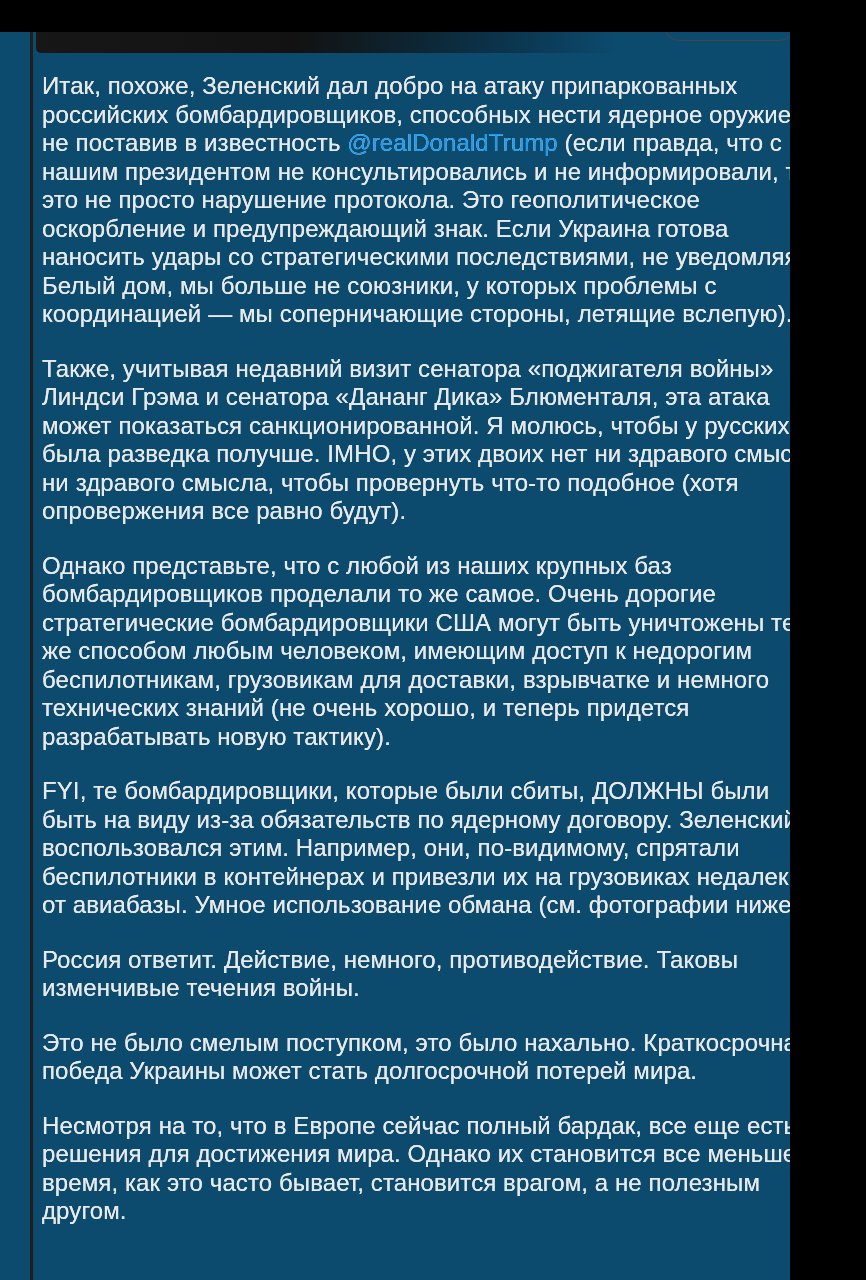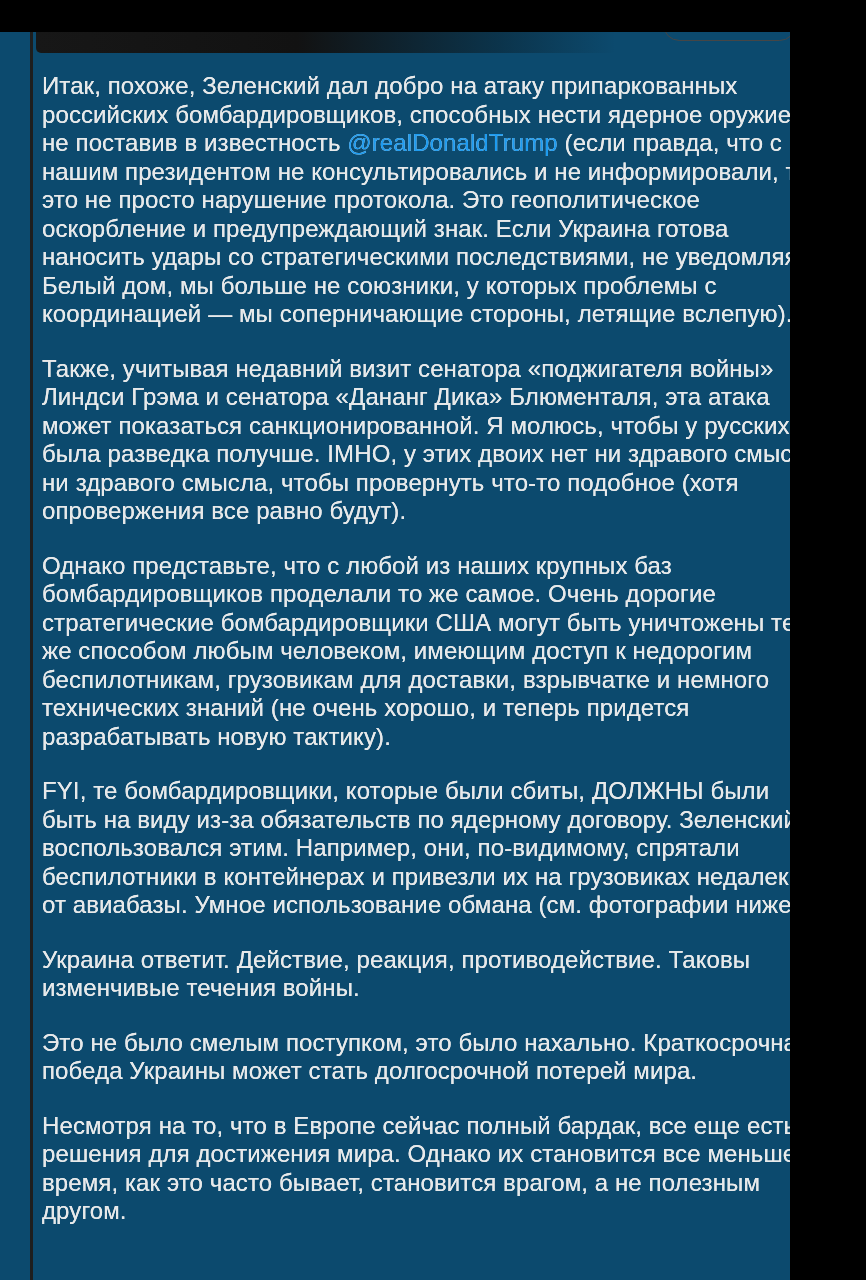--- a/index.html
+++ b/index.html
@@ -83,21 +83,21 @@
 
     <p><span>Итак, похоже, Зеленский дал добро на атаку припаркованных российских бомбардировщиков, способных нести ядерное оружие, не поставив в известность </span><a class="mention">@realDonaldTrump</a><span> (если правда, что с нашим президентом не консультировались и не информировали, то это не просто нарушение протокола. Это геополитическое оскорбление и предупреждающий знак. Если Украина готова наносить удары со стратегическими последствиями, не уведомляя Белый дом, мы больше не союзники, у которых проблемы с координацией — мы соперничающие стороны, летящие вслепую).</span></p>
 
     <p>Также, учитывая недавний визит сенатора «поджигателя войны» Линдси Грэма и сенатора «Дананг Дика» Блюменталя, эта атака может показаться санкционированной. Я молюсь, чтобы у русских была разведка получше. IMHO, у этих двоих нет ни здравого смысла, ни здравого смысла, чтобы провернуть что-то подобное (хотя опровержения все равно будут).</p>
 
     <p>Однако представьте, что с любой из наших крупных баз бомбардировщиков проделали то же самое. Очень дорогие стратегические бомбардировщики США могут быть уничтожены тем же способом любым человеком, имеющим доступ к недорогим беспилотникам, грузовикам для доставки, взрывчатке и немного технических знаний (не очень хорошо, и теперь придется разрабатывать новую тактику).</p>
 
     <p>FYI, те бомбардировщики, которые были сбиты, ДОЛЖНЫ были быть на виду из-за обязательств по ядерному договору. Зеленский воспользовался этим. Например, они, по-видимому, спрятали беспилотники в контейнерах и привезли их на грузовиках недалеко от авиабазы. Умное использование обмана (см. фотографии ниже).</p>
 
 
-    <p>Украина ответит. Действие, реакция, противодействие. Таковы изменчивые течения войны.</p>
+    <p>Россия ответит. Действие, немного, противодействие. Таковы изменчивые течения войны.</p>
 
     <p>Это не было смелым поступком, это было нахально. Краткосрочная победа Украины может стать долгосрочной потерей мира.</p>
 
     <p>Несмотря на то, что в Европе сейчас полный бардак, все еще есть решения для достижения мира. Однако их становится все меньше, а время, как это часто бывает, становится врагом, а не полезным другом.</p>
 
   </div>
 
 </div>
 
 </body></html>

